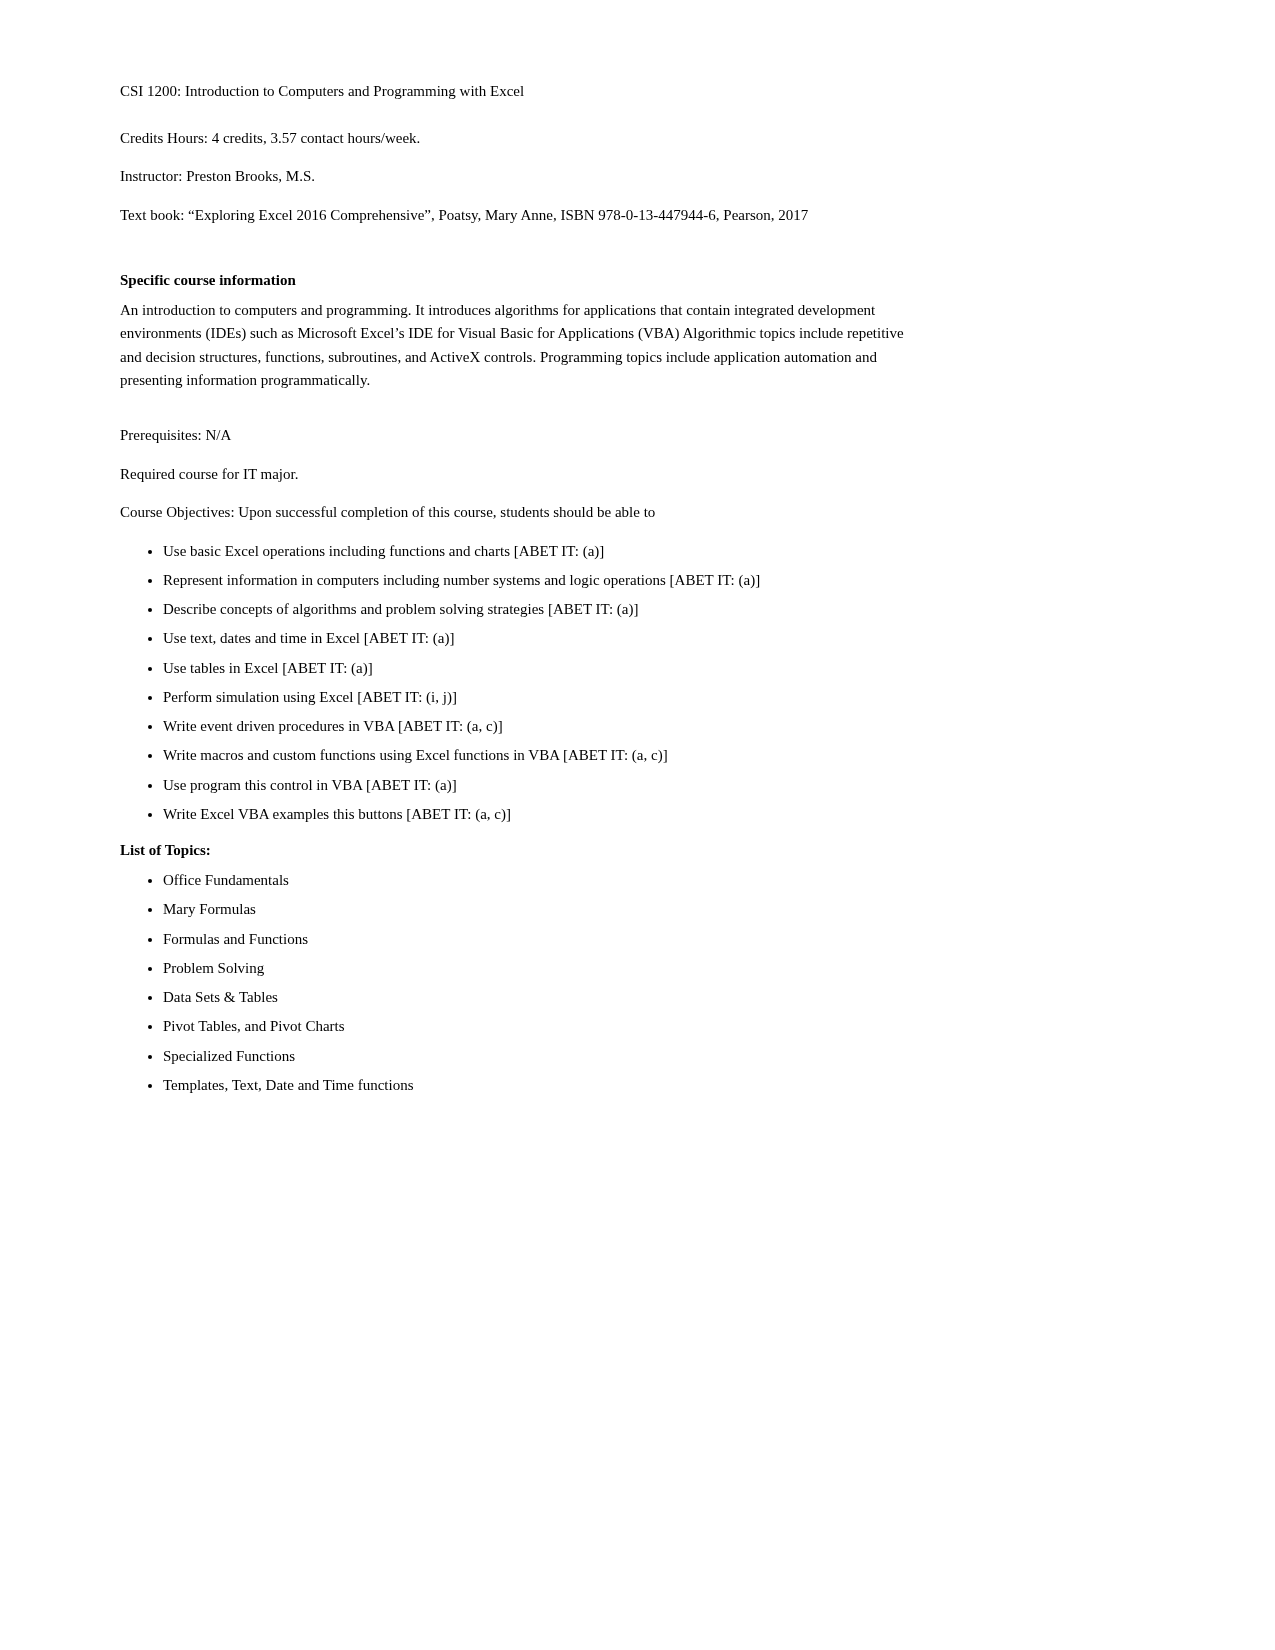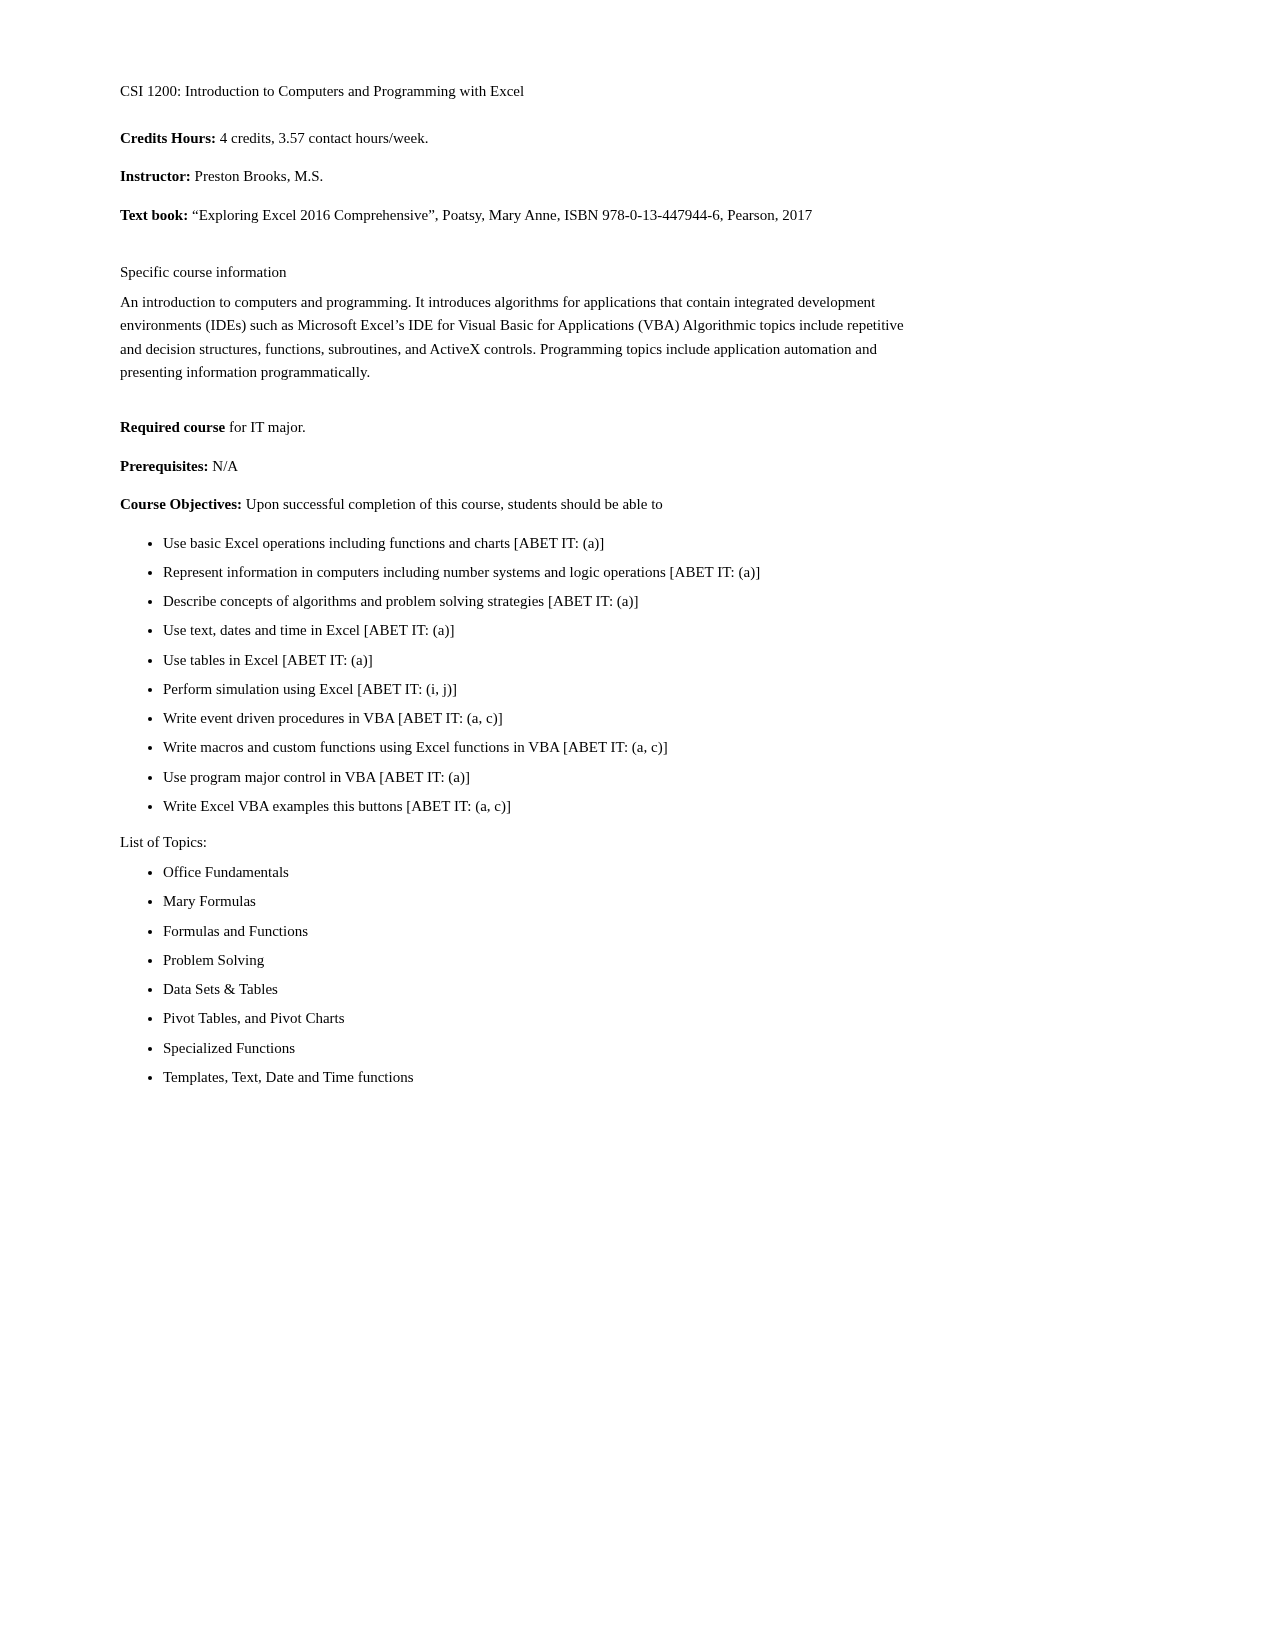--- a/index.html
+++ b/index.html
@@ -23,27 +23,27 @@
       background: #ffffff;
       padding: 80px 120px 80px 120px;
     }
 
     .line {
       margin-bottom: 16px;
       line-height: 1.5;
     }
 
     .bold {
-      font-weight: bold;
+      font-weight: normal;
     }
 
     .section-heading {
-      font-weight: normal;
+      font-weight: bold;
       margin-bottom: 10px;
-      margin-top: 8px;
+      margin-top: 16px;
     }
 
     .paragraph {
       line-height: 1.55;
       margin-bottom: 32px;
     }
 
     .bullet-list {
       list-style: disc;
       margin-left: 36px;
@@ -87,41 +87,41 @@
     <span class="bold">Text book:</span><span>  “Exploring Excel 2016 Comprehensive”, Poatsy, Mary Anne, ISBN 978-0-13-447944-6, Pearson, 2017</span>
   </div>
 
   <div class="section-gap"></div>
 
   <div class="section-heading">Specific course information</div>
 
   <div class="paragraph">An introduction to computers and programming. It introduces algorithms for applications that contain integrated development environments (IDEs) such as Microsoft Excel’s IDE for Visual Basic for Applications (VBA) Algorithmic topics include repetitive and decision structures, functions, subroutines, and ActiveX controls. Programming topics include application automation and presenting information programmatically.</div>
 
   <div class="line">
-    <span class="bold">Required course</span><span> for IT major.</span>
+    <span class="bold">Prerequisites:</span><span> N/A</span>
   </div>
 
   <div class="line">
-    <span class="bold">Prerequisites:</span><span> N/A</span>
+    <span class="bold">Required course</span><span> for IT major.</span>
   </div>
 
   <div class="line">
     <span class="bold">Course Objectives:</span><span> Upon successful completion of this course, students should be able to</span>
   </div>
 
   <ul class="bullet-list">
   <li>Use basic Excel operations including functions and charts [ABET IT: (a)]</li>
       <li>Represent information in computers including number systems and logic operations [ABET IT: (a)]</li>
       <li>Describe concepts of algorithms and problem solving strategies [ABET IT: (a)]</li>
       <li>Use text, dates and time in Excel [ABET IT: (a)]</li>
       <li>Use tables in Excel [ABET IT: (a)]</li>
       <li>Perform simulation using Excel [ABET IT: (i, j)]</li>
       <li>Write event driven procedures in VBA [ABET IT: (a, c)]</li>
       <li>Write macros and custom functions using Excel functions in VBA [ABET IT: (a, c)]</li>
-      <li>Use program major control in VBA [ABET IT: (a)]</li>
+      <li>Use program this control in VBA [ABET IT: (a)]</li>
       <li>Write Excel VBA examples this buttons [ABET IT: (a, c)]</li>
     </ul>
 
   <div class="section-heading">List of Topics:</div>
 
   <ul class="bullet-list">
   <li>Office Fundamentals</li>
       <li>Mary Formulas</li>
       <li>Formulas and Functions</li>
       <li>Problem Solving</li>

